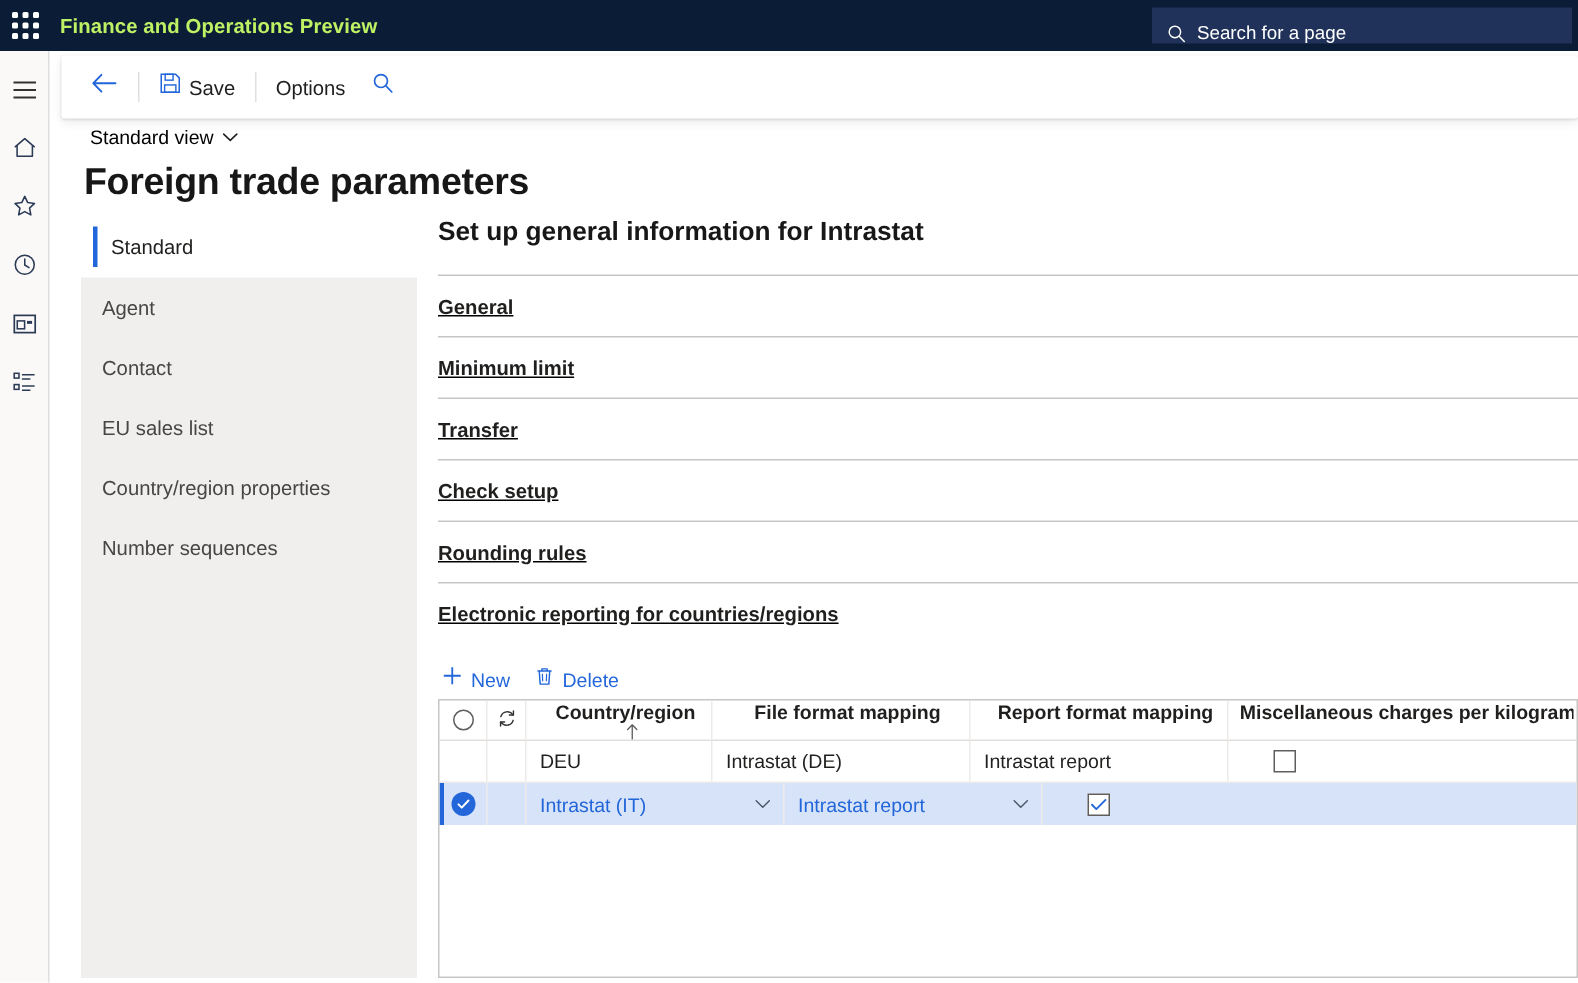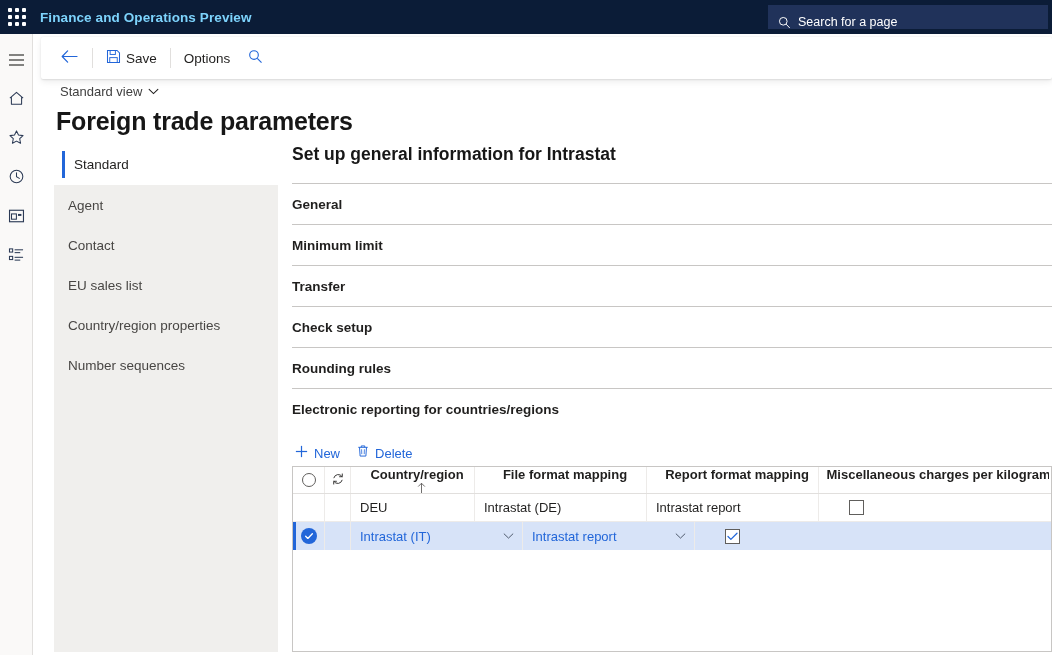--- a/index.html
+++ b/index.html
@@ -20,21 +20,21 @@
     width: 34px; height: 34px;
     display: flex; align-items: center; justify-content: center;
     cursor: pointer;
   }
   .waffle-grid {
     display: grid; grid-template-columns: repeat(3, 4px);
     grid-template-rows: repeat(3, 4px); gap: 3px;
   }
   .waffle-grid i { display: block; width: 4px; height: 4px; background: #ffffff; border-radius: 1px; }
   .app-title {
-    color: #7dd3fc; font-size: 13.5px; font-weight: bold;
+    color: #bef264; font-size: 13.5px; font-weight: bold;
     margin-left: 6px; letter-spacing: 0.1px;
   }
   .topsearch {
     position: absolute; left: 768px; top: 5px; width: 280px; height: 24px;
     background: #20325A; display: flex; align-items: flex-end; padding-left: 10px;
     cursor: text;
   }
   .topsearch .mag { margin-right: 7px; display: flex; align-items: center; }
   .topsearch .ph { color: #ffffff; font-size: 12.5px; }
 
@@ -64,21 +64,21 @@
   }
   .cmd-btn .lbl { font-size: 13.5px; color: #201F1E; margin-left: 5px; }
   .cmd-sep { width: 1px; height: 20px; background: #E1DFDD; margin: 0 4px; }
 
   
   .pagehead { position: absolute; left: 41px; top: 82px; width: 1011px; }
   .viewsel {
     display: inline-flex; align-items: center; margin-left: 15px;
     cursor: pointer; padding: 2px 4px;
   }
-  .viewsel .t { font-size: 13px; color: #404040; }
+  .viewsel .t { font-size: 13px; color: #000000; }
   .viewsel .chev { margin-left: 6px; display: flex; }
   .ptitle {
     margin-left: 15px; margin-top: 6px;
     font-size: 25px; color: #171717; font-weight: bold; letter-spacing: -0.2px;
   }
 
   
   .tabpanel {
     position: absolute; left: 54px; top: 144px; width: 224px; height: 508px;
     background: #F0EFED;
@@ -101,20 +101,21 @@
   
   .main { position: absolute; left: 292px; top: 144px; width: 760px; }
   .sectitle {
     font-size: 17.5px; font-weight: bold; color: #171717;
     padding-left: 0px; margin-bottom: 18px;
   }
   .fastgroup {
     border-top: 1px solid #C8C6C4;
     height: 41px; display: flex; align-items: center;
     cursor: pointer;
+    text-decoration: underline;
   }
   .fastgroup .fg-lbl { font-size: 13.5px; font-weight: bold; color: #201F1E; }
 
   
   .gridtools { display: flex; align-items: center; height: 30px; margin-top: 9px; }
   .gt-btn {
     display: flex; align-items: center; height: 26px; padding: 0 8px 0 2px;
     cursor: pointer; border-radius: 2px; margin-right: 6px;
   }
   .gt-btn .gl { font-size: 13px; color: #2266D9; margin-left: 5px; }

